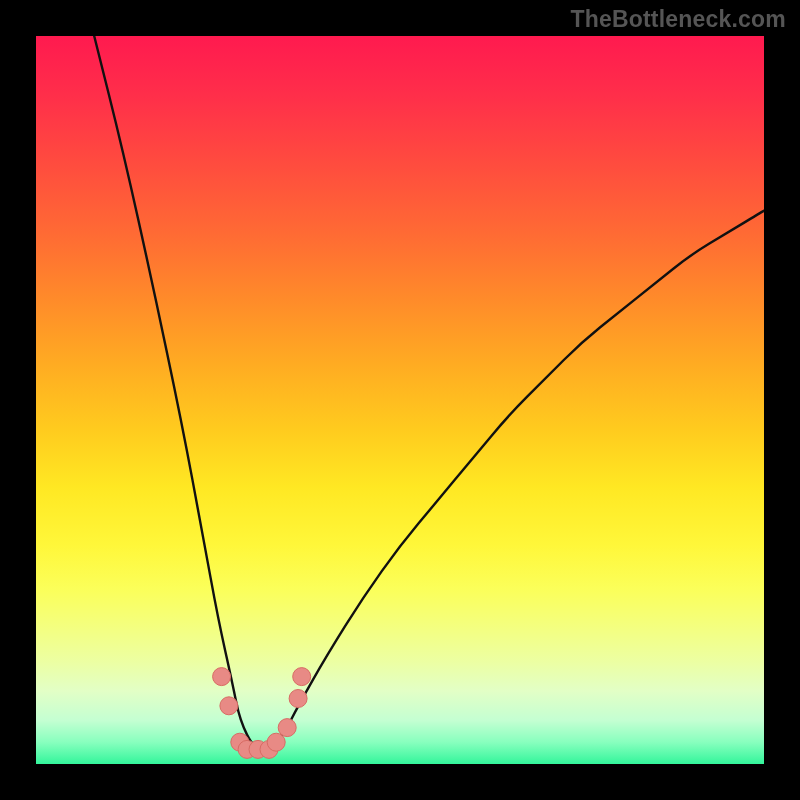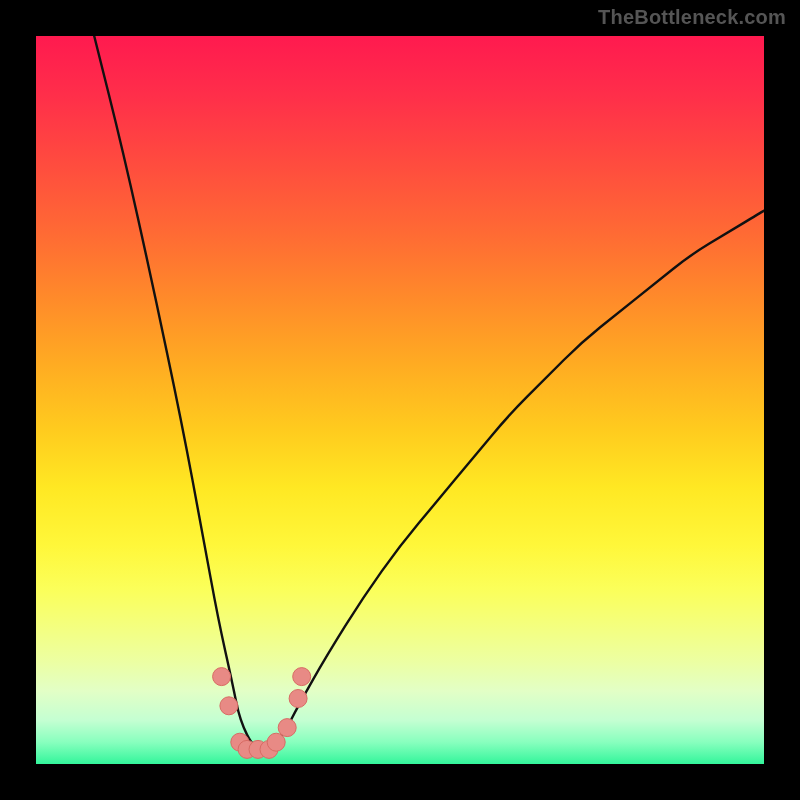--- a/index.html
+++ b/index.html
@@ -15,21 +15,21 @@
     position: relative;
     width: 800px;
     height: 800px;
     background: #000;
   }
   .watermark {
     position: absolute;
     top: 6px;
     right: 14px;
     color: #555;
-    font-size: 20px;
+    font-size: 23px;
     font-weight: 600;
     letter-spacing: 0.2px;
     z-index: 20;
     user-select: none;
   }
   .plot-area {
     position: absolute;
     left: 36px;
     top: 36px;
     width: 728px;

